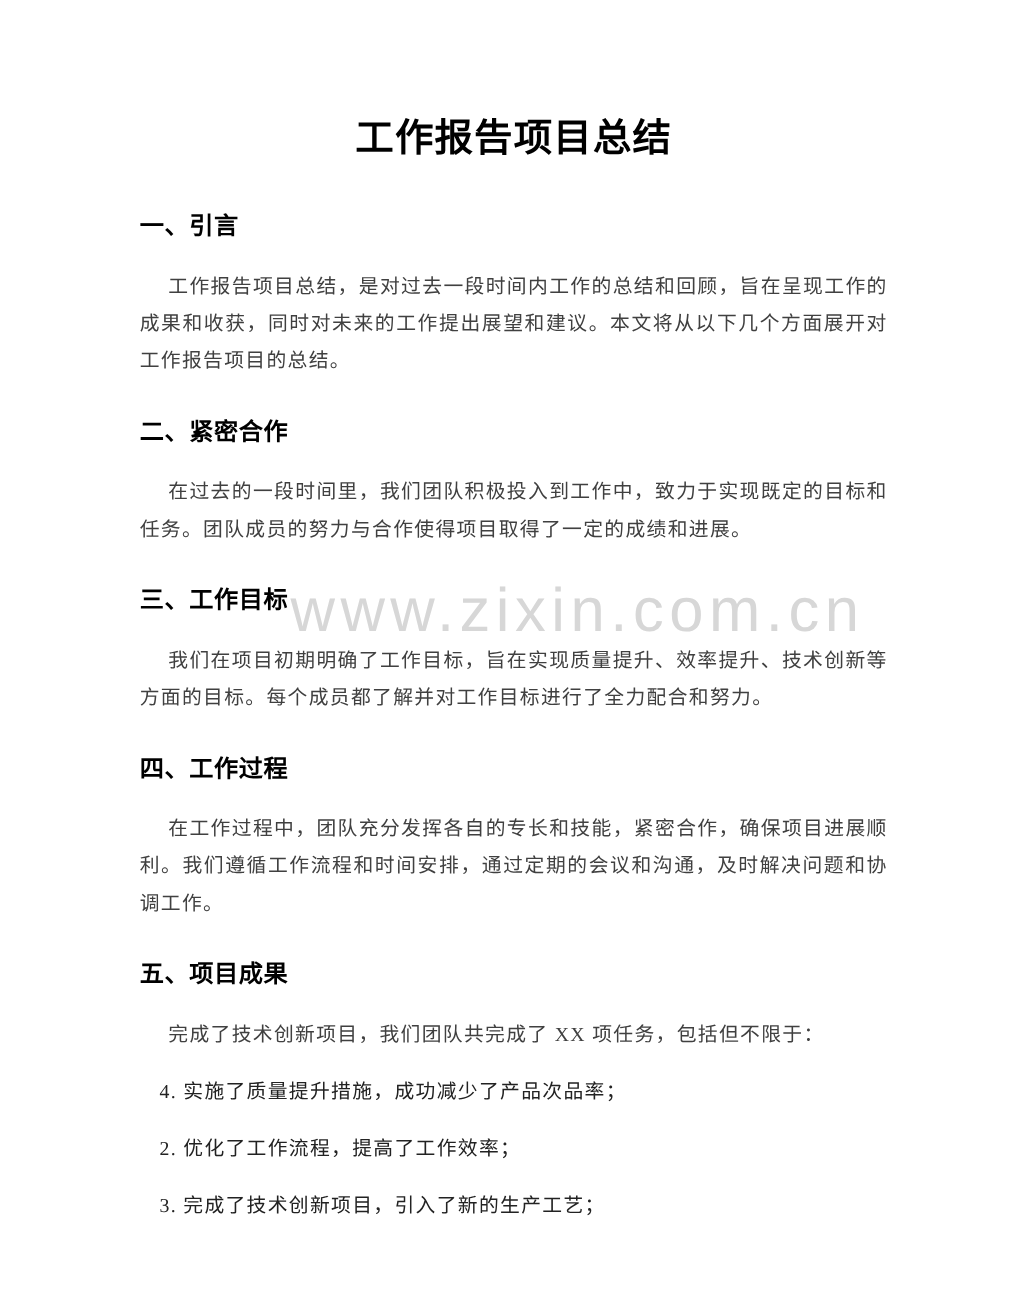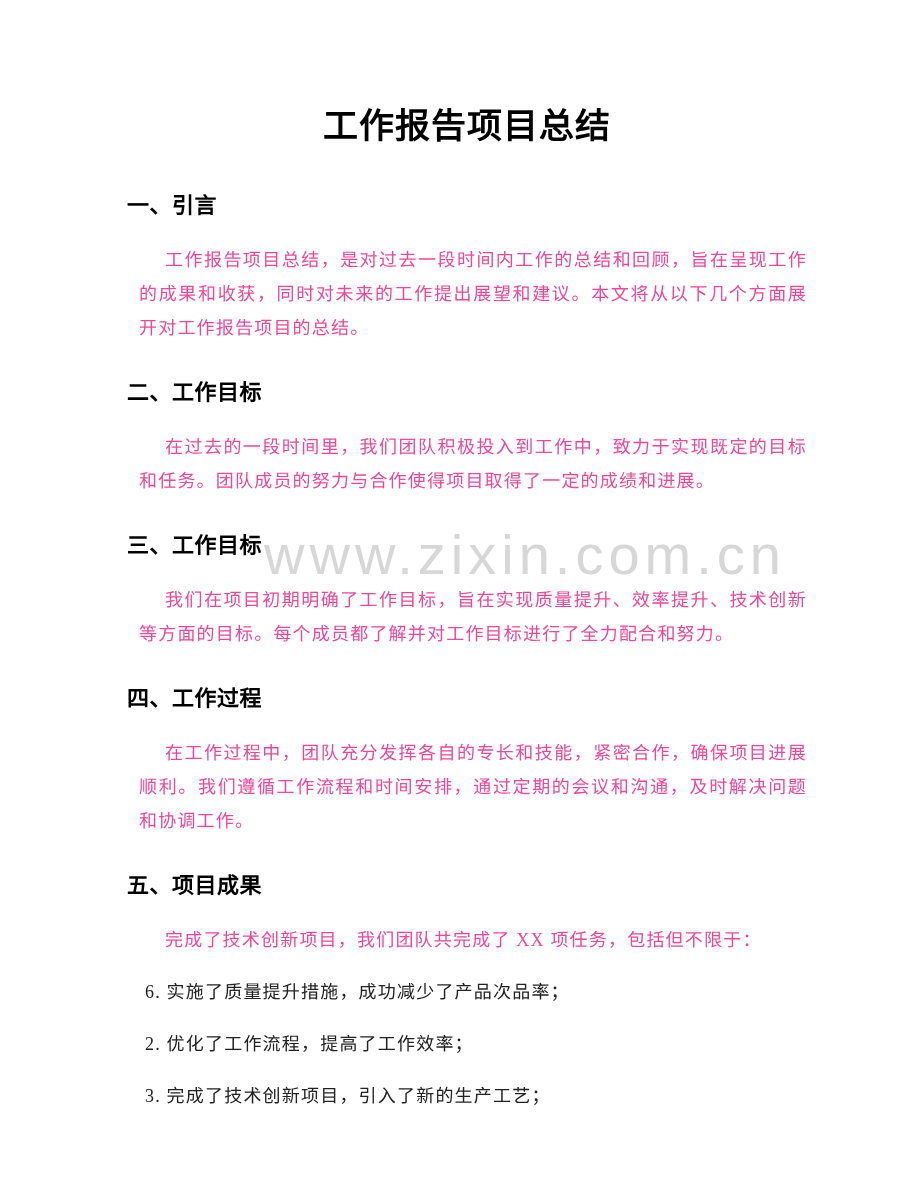--- a/index.html
+++ b/index.html
@@ -48,27 +48,27 @@
   .sec-heading {
     margin: 34px 0 0 0;
     font-family: "Liberation Sans", "DejaVu Sans", sans-serif;
     font-size: 22px;
     line-height: 28px;
     font-weight: 700;
     color: #000000;
     letter-spacing: 0.5px;
   }
   p.body-para {
-    margin: 23px 0 0 12px;
+    margin: 23px 0 0 0;
     font-size: 18px;
     line-height: 34px;
     letter-spacing: 1.2px;
     text-align: justify;
     text-indent: 26px;
-    color: #ec4899;
+    color: #404040;
   }
   p.list-para {
     margin: 18px 0 0 0;
     font-size: 18px;
     line-height: 34px;
     letter-spacing: 1.2px;
     text-indent: 18px;
     color: #222222;
   }
 </style>
@@ -79,30 +79,30 @@
 
   <div class="watermark">www.zixin.com.cn</div>
 
   <div class="content">
 
     <h1 class="doc-title">工作报告项目总结</h1>
 
     <h2 class="sec-heading">一、引言</h2>
     <p class="body-para">工作报告项目总结，是对过去一段时间内工作的总结和回顾，旨在呈现工作的成果和收获，同时对未来的工作提出展望和建议。本文将从以下几个方面展开对工作报告项目的总结。</p>
 
-    <h2 class="sec-heading">二、工作目标</h2>
+    <h2 class="sec-heading">二、紧密合作</h2>
     <p class="body-para">在过去的一段时间里，我们团队积极投入到工作中，致力于实现既定的目标和任务。团队成员的努力与合作使得项目取得了一定的成绩和进展。</p>
 
     <h2 class="sec-heading">三、工作目标</h2>
     <p class="body-para">我们在项目初期明确了工作目标，旨在实现质量提升、效率提升、技术创新等方面的目标。每个成员都了解并对工作目标进行了全力配合和努力。</p>
 
     <h2 class="sec-heading">四、工作过程</h2>
     <p class="body-para">在工作过程中，团队充分发挥各自的专长和技能，紧密合作，确保项目进展顺利。我们遵循工作流程和时间安排，通过定期的会议和沟通，及时解决问题和协调工作。</p>
 
     <h2 class="sec-heading">五、项目成果</h2>
     <p class="body-para">完成了技术创新项目，我们团队共完成了 XX 项任务，包括但不限于：</p>
 
-    <p class="list-para">6. 实施了质量提升措施，成功减少了产品次品率；</p>
+    <p class="list-para">4. 实施了质量提升措施，成功减少了产品次品率；</p>
     <p class="list-para">2. 优化了工作流程，提高了工作效率；</p>
     <p class="list-para">3. 完成了技术创新项目，引入了新的生产工艺；</p>
 
   </div>
 </div>
 
 </body></html>

